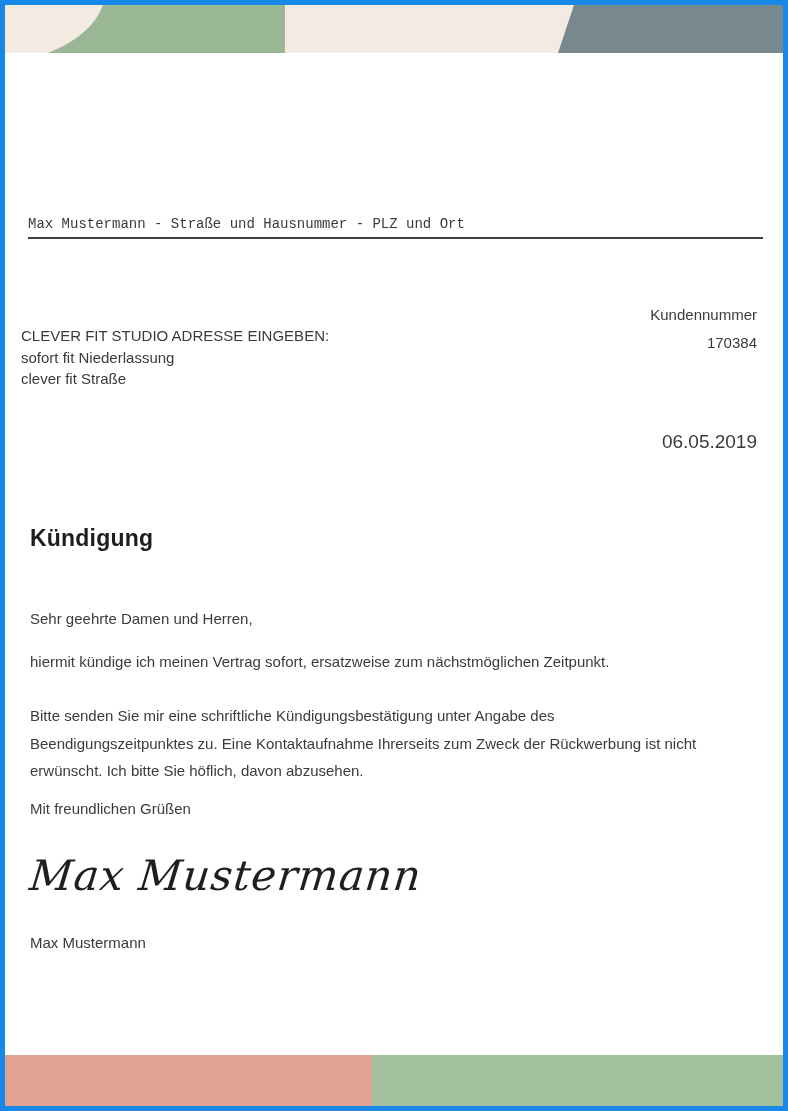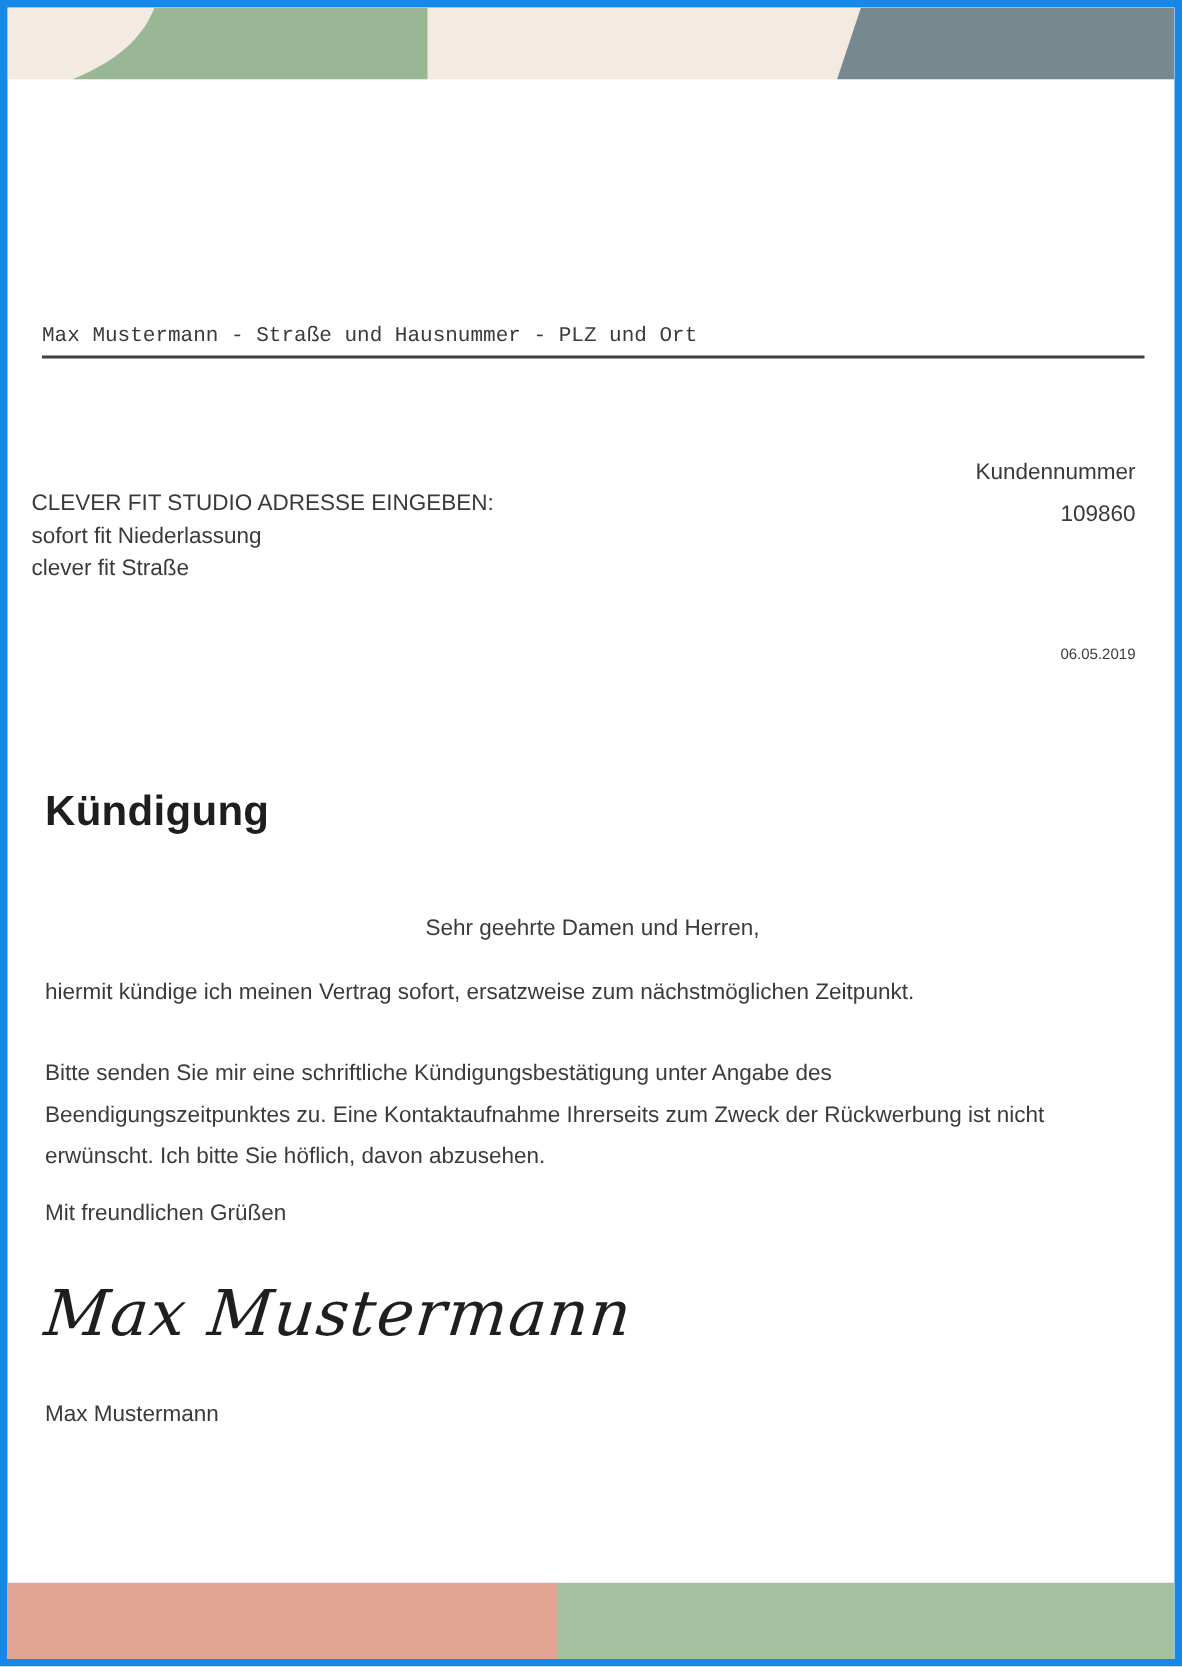--- a/index.html
+++ b/index.html
@@ -51,42 +51,42 @@
     top: 320px;
     font-size: 15px;
     line-height: 21.6px;
     color: #3a3a3a;
   }
 
   .date {
     position: absolute;
     top: 426px;
     right: 26px;
-    font-size: 10px;
+    font-size: 19px;
     color: #3a3a3a;
   }
 
   .heading {
     position: absolute;
     left: 25px;
     top: 520px;
-    font-size: 28px;
+    font-size: 23px;
     font-weight: 700;
     color: #1e1e1e;
     letter-spacing: 0.2px;
   }
 
   .bodytext {
     position: absolute;
     left: 25px;
     width: 730px;
     font-size: 15px;
     color: #3b3b3b;
   }
-  .salutation { top: 605px; text-align: center; }
+  .salutation { top: 605px; }
   .para1 { top: 648px; }
   .para2 { top: 697px; line-height: 27.5px; white-space: pre-line; }
   .closing { top: 795px; }
 
   .signature {
     position: absolute;
     left: 25px;
     top: 846px;
     font-family: "DejaVu Serif", serif;
     font-style: italic;
@@ -121,21 +121,21 @@
       <rect x="0" y="0" width="778" height="48" fill="#f3eae1"></rect>
       <path d="M 98 0 C 92 16 78 34 43 48 L 280 48 L 280 0 Z" fill="#9ab795"></path>
       <polygon points="569,0 778,0 778,48 553,48" fill="#78888f"></polygon>
     </svg>
   </div>
 
   <div class="sender-line">Max Mustermann - Straße und Hausnummer - PLZ und Ort</div>
 
   <div class="customer-block">
     <div>Kundennummer</div>
-    <div>109860</div>
+    <div>170384</div>
   </div>
 
   <div class="recipient">
     <div>CLEVER FIT STUDIO ADRESSE EINGEBEN:</div>
     <div>sofort fit Niederlassung</div>
     <div>clever fit Straße</div>
   </div>
 
   <div class="date">06.05.2019</div>
 

